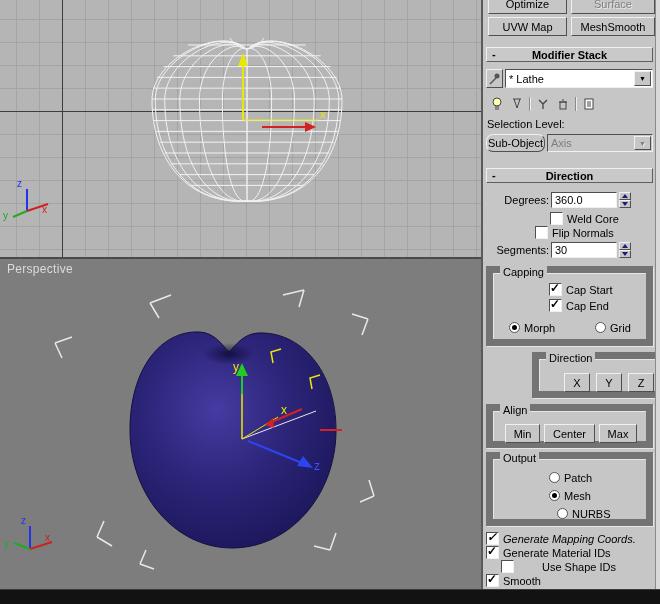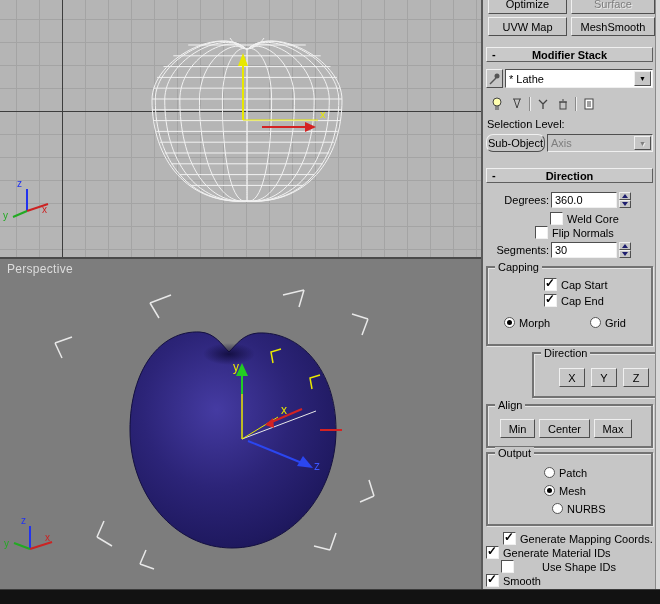--- a/index.html
+++ b/index.html
@@ -44,21 +44,21 @@
       border:1px solid;border-color:#4f4f4f #f0f0f0 #f0f0f0 #4f4f4f;box-sizing:content-box;}
   .cb.checked::after{content:"✓";position:absolute;left:0px;top:-3px;font-size:12px;font-weight:bold;color:#000;}
   .radio{position:relative;width:11px;height:11px;border-radius:50%;background:#fff;flex:0 0 11px;
       border:1px solid #555;box-sizing:border-box;}
   .radio.selected::after{content:"";position:absolute;left:2px;top:2px;width:5px;height:5px;border-radius:50%;background:#000;}
   .spin{position:absolute;width:12px;display:flex;flex-direction:column;}
   .spin-btn{height:8px;background:#c6c6c6;border:1px solid;border-color:#f0f0f0 #4f4f4f #4f4f4f #f0f0f0;
       display:flex;align-items:center;justify-content:center;box-sizing:border-box;}
   .tri-up{width:0;height:0;border-left:3px solid transparent;border-right:3px solid transparent;border-bottom:4px solid #1c1c6e;}
   .tri-down{width:0;height:0;border-left:3px solid transparent;border-right:3px solid transparent;border-top:4px solid #1c1c6e;}
-  .group{position:absolute;border:2px solid #737373;box-shadow:inset 1px 1px 0 #e6e6e6,1px 1px 0 #e6e6e6;box-sizing:border-box;}
+  .group{position:absolute;border:7px solid #737373;box-shadow:inset 1px 1px 0 #e6e6e6,1px 1px 0 #e6e6e6;box-sizing:border-box;}
   .group-title{position:absolute;top:-7px;left:7px;background:#c6c6c6;padding:0 3px;font-size:11px;}
   .icon-btn{position:absolute;width:16px;height:16px;display:flex;align-items:center;justify-content:center;}
   .vsep{position:absolute;width:1px;height:14px;background:#8a8a8a;border-right:1px solid #eee;}
 </style>
 </head>
 <body>
 
 <div id="app">
 
   <div id="vp-top">
@@ -329,21 +329,21 @@
       <div class="row" style="left:56px;top:30px;">
         <span class="radio selected"></span>
         <span class="lbl">Mesh</span>
       </div>
       <div class="row" style="left:64px;top:48px;">
         <span class="radio"></span>
         <span class="lbl">NURBS</span>
       </div>
     </div>
 
-    <div class="row" style="left:20px;top:532px;">
+    <div class="row" style="left:3px;top:532px;font-style:italic;">
       <span class="cb checked"></span>
       <span class="lbl">Generate Mapping Coords.</span>
     </div>
     <div class="row" style="left:3px;top:546px;">
       <span class="cb checked"></span>
       <span class="lbl">Generate Material IDs</span>
     </div>
     <div class="row" style="left:18px;top:560px;gap:28px;">
       <span class="cb"></span>
       <span class="lbl">Use Shape IDs</span>

